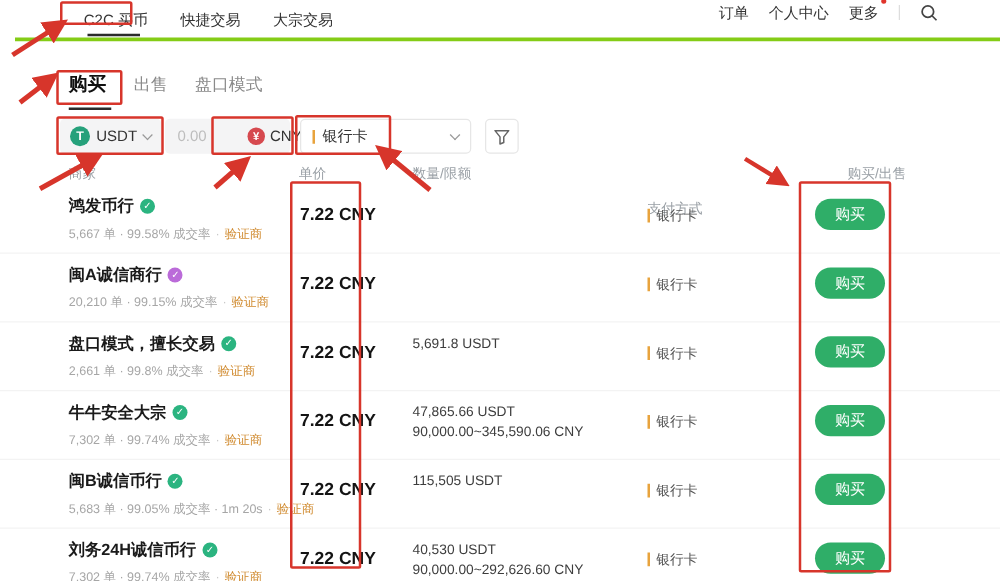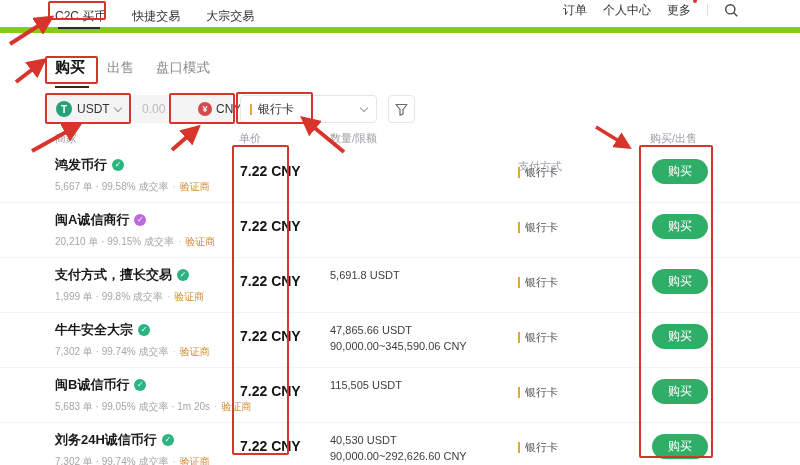--- a/index.html
+++ b/index.html
@@ -2,21 +2,21 @@
 <html style="--anno: #d7352b; --buy: #2fae68; --verified: #d08a2e;"><head>
 <meta charset="utf-8">
 <style>
   :root{ --anno:#d7352b; --buy:#2fae68; --verified:#d08a2e; }
   *{box-sizing:border-box;}
   html,body{margin:0;padding:0;}
   body{width:800px;height:465px;overflow:hidden;background:#fff;font-family:"Liberation Sans",sans-serif;}
   #page{position:relative;width:800px;height:465px;background:#fff;}
 
   
-  .topnav{position:absolute;top:0;left:0;right:0;height:33px;border-bottom:6px solid #84cc16;background:#fff;text-align:center;}
+  .topnav{position:absolute;top:0;left:12px;right:0;height:33px;border-bottom:3px solid #84cc16;background:#fff;text-align:center;}
   .nav-left{position:absolute;left:55px;top:0;height:33px;display:flex;gap:26px;align-items:center;font-size:12px;color:#333;}
   .nav-left .nav-item{cursor:pointer;white-space:nowrap;}
   .nav-underline{position:absolute;left:58px;top:27px;width:42px;height:2px;background:#2b2b2b;}
   .nav-right{position:absolute;left:563px;top:0;height:20px;display:flex;gap:16px;align-items:center;font-size:12px;color:#333;}
   .more-wrap{position:relative;}
   .dot-badge{position:absolute;top:-3px;right:-6px;width:4px;height:4px;border-radius:50%;background:#e0342b;}
   .nav-sep{width:1px;height:12px;background:#ddd;}
   .search-ic{display:flex;align-items:center;}
 
   
@@ -37,21 +37,21 @@
   .f-funnel{left:388px;width:27px;border:1px solid #e6e6e6;background:#fff;justify-content:center;cursor:pointer;}
   .coin{width:16px;height:16px;border-radius:50%;background:#26a17b;color:#fff;font-size:10px;font-weight:700;display:inline-flex;align-items:center;justify-content:center;flex:none;}
   .coin.small{width:14px;height:14px;font-size:9px;}
   .chev{width:6px;height:6px;border-right:1.5px solid #999;border-bottom:1.5px solid #999;transform:rotate(45deg);margin-top:-3px;flex:none;}
   .f-pay .chev{margin-left:auto;}
   .pay-bar{width:2px;height:11px;background:#e8a33d;flex:none;}
 
   
   .thead{position:absolute;top:131px;left:0;right:0;height:16px;font-size:11px;color:#9aa0a6;}
   .thead span{position:absolute;top:0;white-space:nowrap;}
-  .th-merchant{left:55px;} .th-price{left:239px;} .th-qty{left:330px;} .th-pay{left:518px;margin-top:28px;} .th-action{left:650px;}
+  .th-merchant{left:55px;} .th-price{left:239px;} .th-qty{left:330px;} .th-pay{left:518px;margin-top:28px;} .th-action{left:678px;}
 
   #rows{position:absolute;top:148px;left:0;right:0;}
   .row{position:relative;height:55px;border-bottom:1px solid #f3f3f3;}
   .cell-merchant{position:absolute;left:55px;top:8px;}
   .m-top{display:flex;align-items:center;gap:5px;}
   .m-name{font-size:13px;font-weight:700;color:#1a1a1a;cursor:pointer;white-space:nowrap;}
   .m-badge{width:12px;height:12px;border-radius:50%;background:#2bb480;color:#fff;font-size:8px;line-height:12px;display:inline-flex;align-items:center;justify-content:center;flex:none;}
   .m-stats{margin-top:6px;font-size:10px;color:#a6a6a6;white-space:nowrap;}
   .m-verified{color:var(--verified);}
   .m-dot{margin:0 4px;color:#c9c9c9;}
@@ -175,25 +175,25 @@
       <div class="cell-pay">
         <span class="pay-bar" style="background: rgb(232, 163, 61);"></span>
         <span>银行卡</span>
       </div>
       <button class="buy-btn">购买</button>
     </div>
 
     <div class="row">
       <div class="cell-merchant">
         <div class="m-top">
-          <span class="m-name">支付方式，擅长交易</span>
-          <span class="m-badge" style="background: rgb(43, 180, 128);">✓</span>
-        </div>
-        <div class="m-stats">
-          <span>1,999 单 · 99.8% 成交率</span><span class="m-dot">·</span><span class="m-verified">验证商</span>
+          <span class="m-name">盘口模式，擅长交易</span>
+          <span class="m-badge" style="background: rgb(43, 180, 128);">✓</span>
+        </div>
+        <div class="m-stats">
+          <span>2,661 单 · 99.8% 成交率</span><span class="m-dot">·</span><span class="m-verified">验证商</span>
         </div>
       </div>
       <div class="cell-price">7.22 CNY</div>
       <div class="cell-qty">
         <div>5,691.8 USDT</div>
       </div>
       <div class="cell-pay">
         <span class="pay-bar" style="background: rgb(232, 163, 61);"></span>
         <span>银行卡</span>
       </div>

